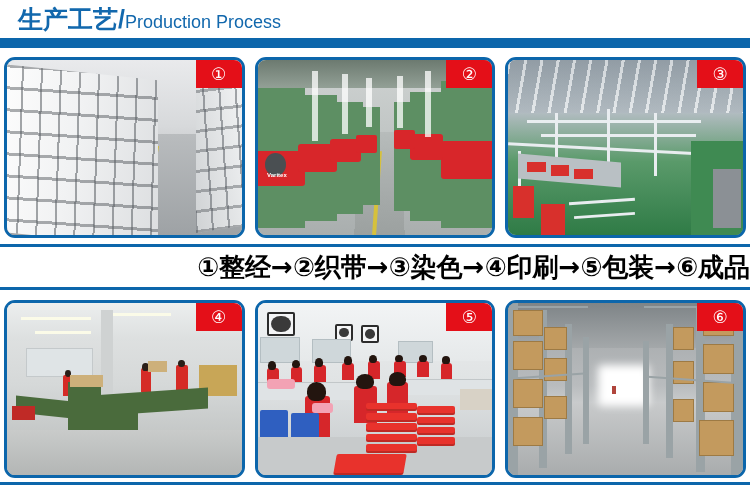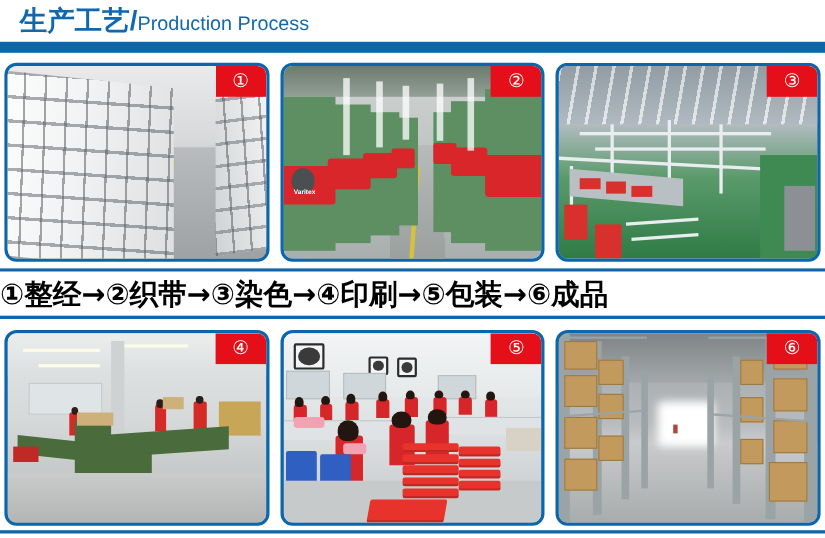--- a/index.html
+++ b/index.html
@@ -103,21 +103,21 @@
 
   
   #flow-strip {
     position: absolute;
     left: 0;
     top: 247px;
     width: 750px;
     height: 40px;
     display: flex;
     align-items: center;
-    justify-content: flex-start;
+    justify-content: flex-end;
     background: #ffffff;
   }
   #flow-text {
     font-family: "DejaVu Sans", "Liberation Sans", sans-serif;
     font-size: 26px;
     font-weight: bold;
     color: #000000;
     letter-spacing: 0px;
     white-space: nowrap;
   }

